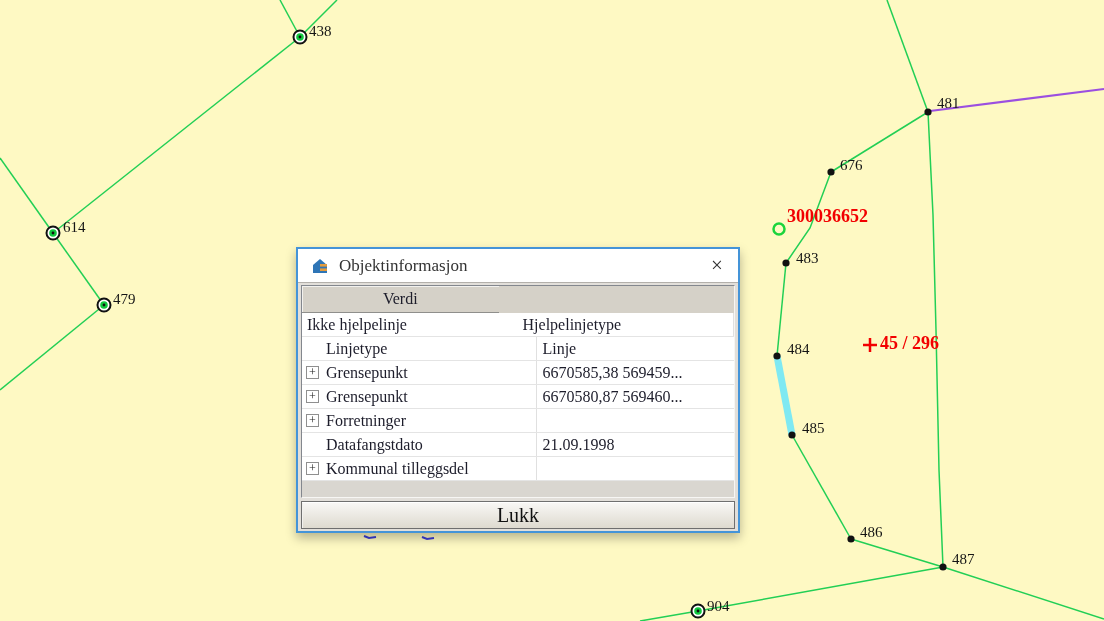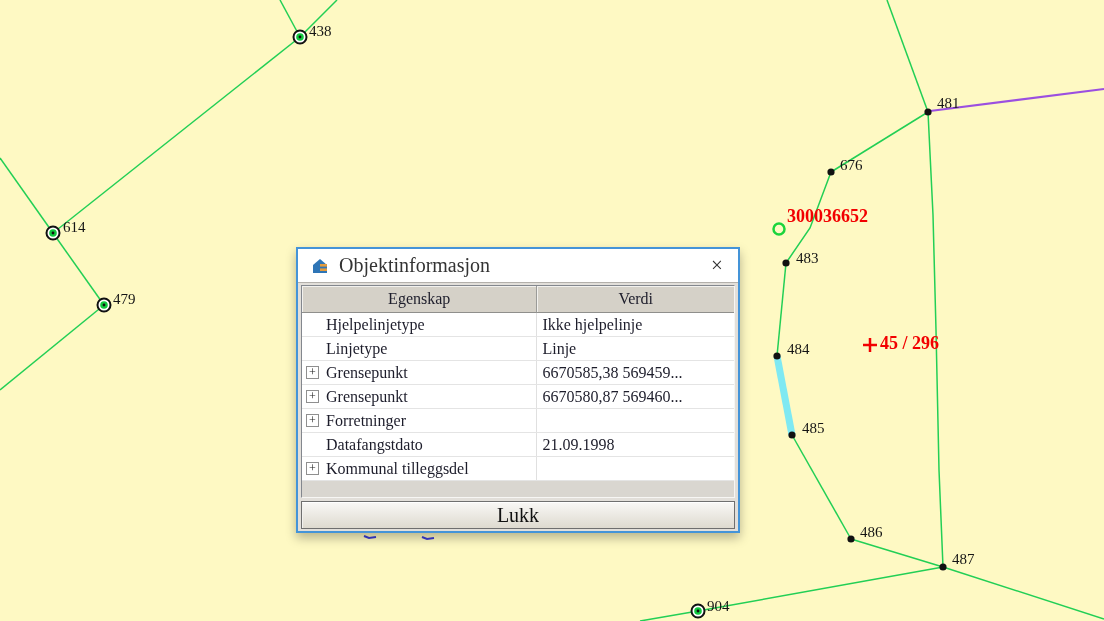--- a/index.html
+++ b/index.html
@@ -14,21 +14,21 @@
   .red-label{position:absolute;font-size:18px;font-weight:700;color:#f20000;white-space:nowrap;}
 
   
   .dialog{
     position:absolute;left:296px;top:247px;width:444px;height:286px;box-sizing:border-box;
     border:2px solid #4494d8;background:#ffffff;display:flex;flex-direction:column;
     box-shadow:0 5px 10px rgba(0,0,0,.28);
   }
   .titlebar{height:33px;background:#ffffff;display:flex;align-items:center;padding:0 8px 0 13px;flex:0 0 auto;}
   .titlebar .ticon{width:18px;height:16px;flex:0 0 auto;}
-  .titlebar .ttext{font-size:20px;color:#333333;margin-left:10px;flex:1 1 auto;}
+  .titlebar .ttext{font-size:17px;color:#333333;margin-left:10px;flex:1 1 auto;}
   .titlebar .close{width:26px;height:26px;display:flex;align-items:center;justify-content:center;
     font-size:21px;color:#333;cursor:pointer;line-height:1;}
   .dialog-body{flex:1 1 auto;background:#e2dfda;border-top:1px solid #b3b0ab;
     padding:2px 3px 2px;display:flex;flex-direction:column;}
   .grid{flex:1 1 auto;border-top:1px solid #83878e;border-left:1px solid #83878e;
     border-right:1px solid #f7f6f4;border-bottom:1px solid #f7f6f4;
     background:#d9d6d0;overflow:hidden;}
   .grid-header{display:flex;height:27px;background:#d5d1c8;}
   .hcell{display:flex;align-items:center;justify-content:center;font-size:16px;color:#1d1d2b;
     box-sizing:border-box;border-right:1px solid #9b9b98;border-bottom:1px solid #8f8f8c;
@@ -143,30 +143,29 @@
         <path d="M2 7 L9 1 L16 7 L16 15 L2 15 Z" fill="#2e75b6"></path>
         <rect x="9" y="6" width="7" height="2.6" fill="#e39b3c"></rect>
         <rect x="9" y="10.4" width="7" height="2.6" fill="#e39b3c"></rect>
       </svg>
       <span class="ttext">Objektinformasjon</span>
       <span class="close">×</span>
     </div>
     <div class="dialog-body">
       <div class="grid">
         <div class="grid-header">
-          <div class="hcell c1">Egenskap</div>
           <div class="hcell c2">Verdi</div>
         </div>
         <div id="grid-rows">
             <div class="grid-row">
+              <div class="cell c2">Ikke hjelpelinje</div>
               <div class="cell c1">
                 <span class="expander hidden">+</span>
                 <span>Hjelpelinjetype</span>
               </div>
-              <div class="cell c2">Ikke hjelpelinje</div>
             </div>
             <div class="grid-row">
               <div class="cell c1">
                 <span class="expander hidden">+</span>
                 <span>Linjetype</span>
               </div>
               <div class="cell c2">Linje</div>
             </div>
             <div class="grid-row">
               <div class="cell c1">

